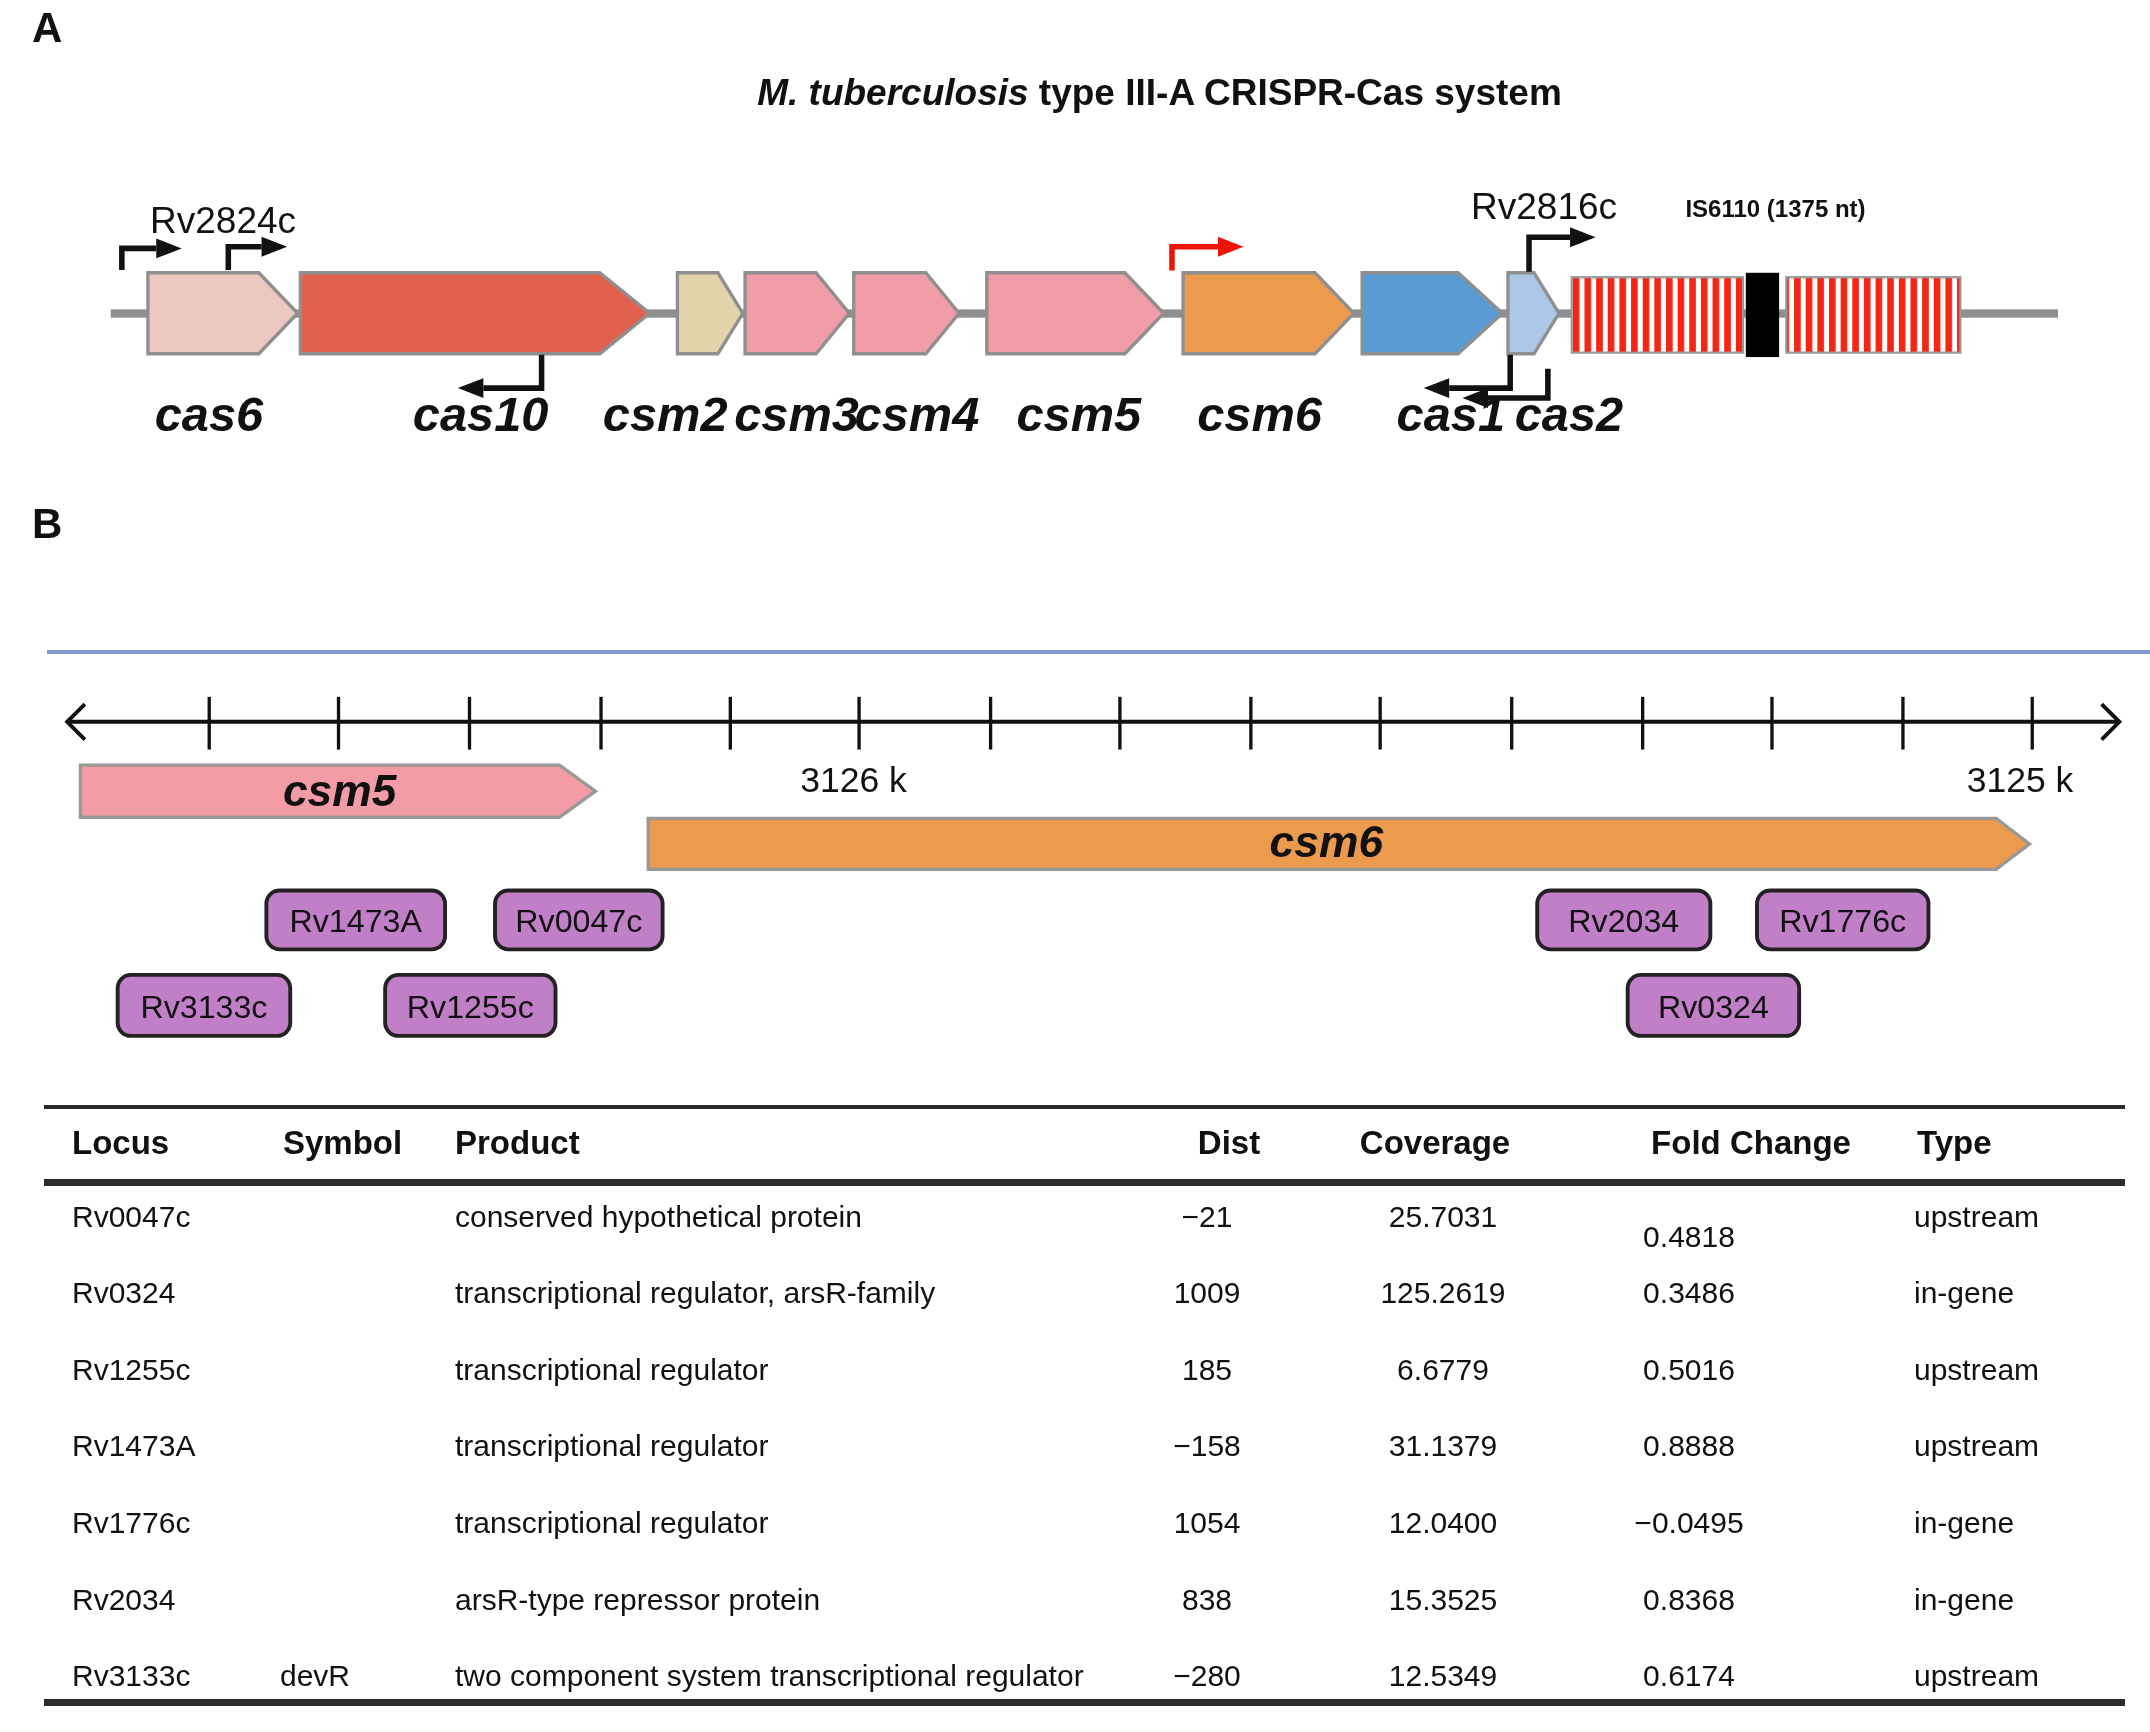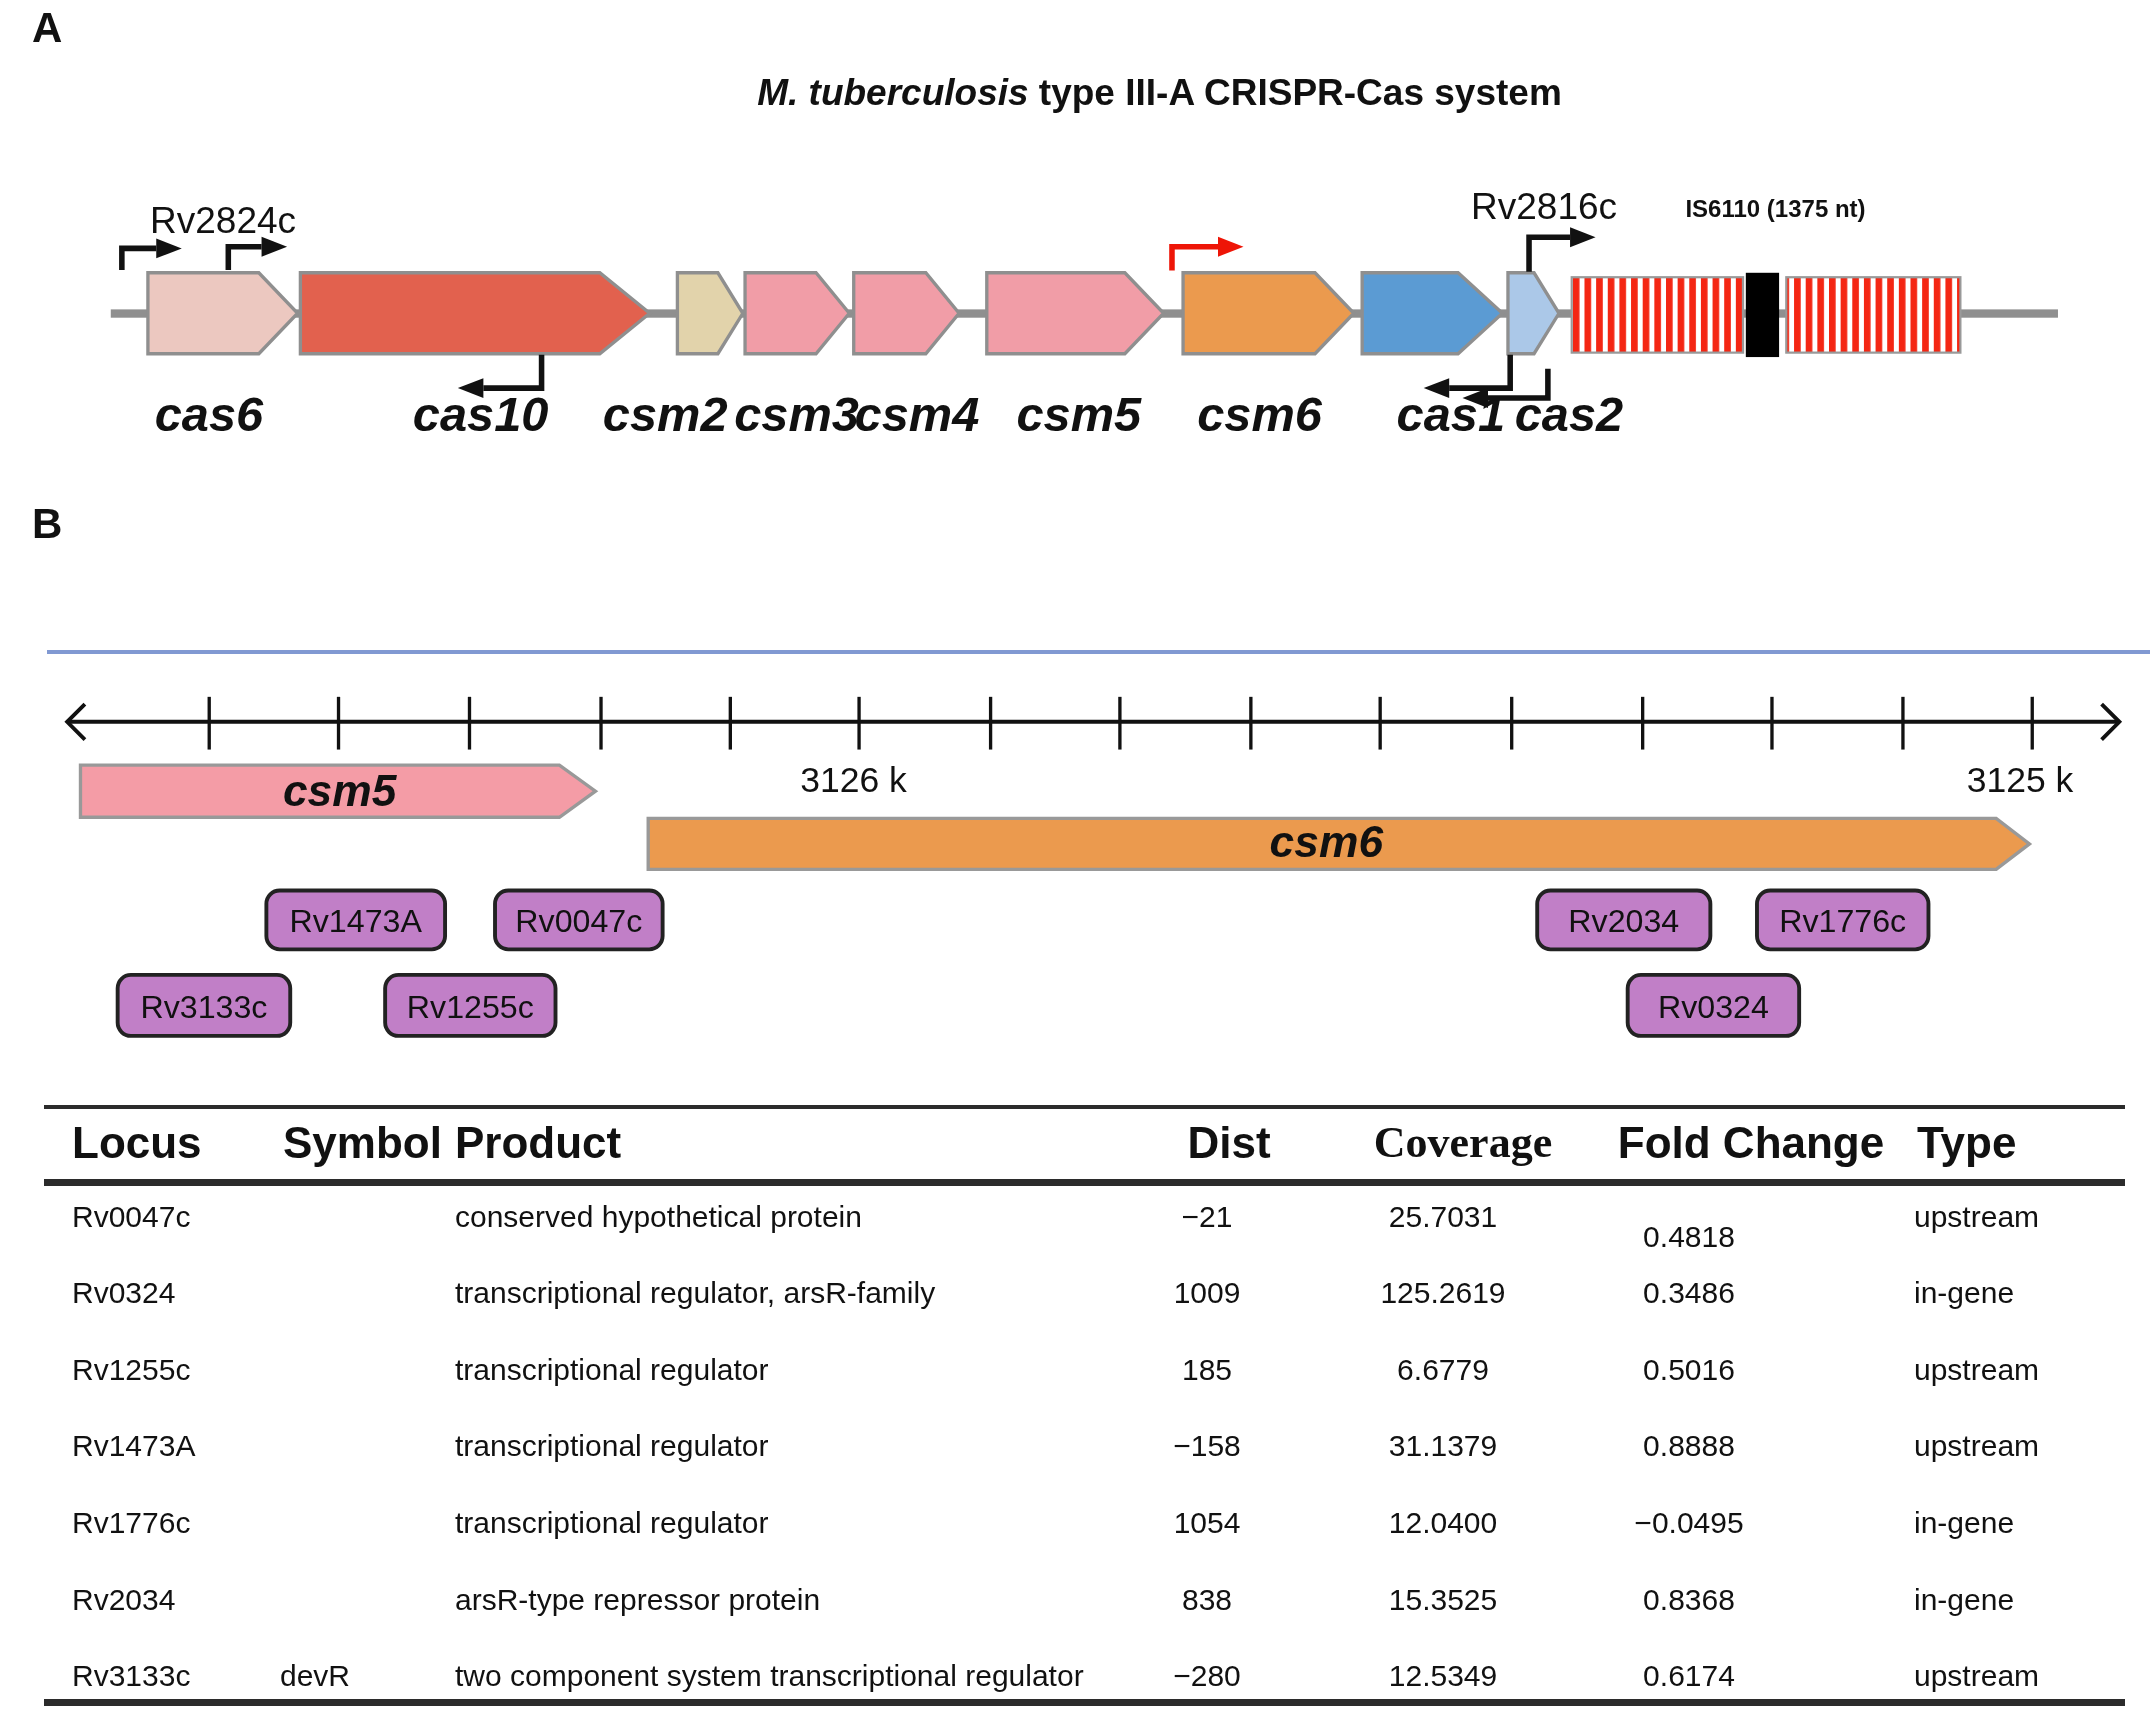--- a/index.html
+++ b/index.html
@@ -12,21 +12,21 @@
   .locus-note{font-size:37px;margin-left:27px;}
   .is-note{font-size:24px;text-align:center;font-weight:bold;}
   .ital{font-style:italic;}
   svg{position:absolute;left:0;overflow:visible;}
   .svgtext{font-family:"Liberation Sans",sans-serif;fill:#111;}
   .glabel{font-size:88px;font-weight:bold;font-style:italic;text-anchor:middle;}
   .blabel{font-size:80px;font-weight:bold;font-style:italic;text-anchor:middle;}
   .coord{font-size:64px;text-anchor:middle;}
   .boxlabel{font-size:58px;text-anchor:middle;}
   .rule{position:absolute;}
-  .hcell{position:absolute;font-size:44px;font-weight:bold;height:44px;line-height:44px;white-space:nowrap;}
+  .hcell{position:absolute;font-size:33px;font-weight:bold;height:44px;line-height:44px;white-space:nowrap;}
   .vcell{position:absolute;font-size:30px;height:43px;line-height:43px;white-space:nowrap;}
   .c{text-align:center;}
 </style>
 </head>
 <body>
 
 <div id="canvas">
 
   <div class="abs panel-letter" style="left:32px;top:4.4px;">A</div>
 
@@ -131,21 +131,21 @@
 
   <div class="rule" style="left: 44px; top: 1105px; width: 2081px; height: 3.9px; background-color: rgb(43, 43, 43);"></div>
   <div class="rule" style="left: 44px; top: 1179px; width: 2081px; height: 7.2px; background-color: rgb(43, 43, 43);"></div>
   <div class="rule" style="left: 44px; top: 1699px; width: 2081px; height: 7.2px; background-color: rgb(43, 43, 43);"></div>
 
   <div id="tbl">
       <span class="hcell" style="top: 1121px; left: 72px;">Locus</span>
       <span class="hcell" style="top: 1121px; left: 283px;">Symbol</span>
       <span class="hcell" style="top: 1121px; left: 455px;">Product</span>
       <span class="hcell c" style="top: 1121px; left: 1046px; width: 366px;">Dist</span>
-      <span class="hcell c" style="top: 1121px; left: 1280px; width: 366px; font-family: Liberation Serif, serif;">Coverage</span>
+      <span class="hcell c" style="top: 1121px; left: 1252px; width: 366px;">Coverage</span>
       <span class="hcell c" style="top: 1121px; left: 1568px; width: 366px;">Fold Change</span>
       <span class="hcell" style="top: 1121px; left: 1917px;">Type</span>
       <span class="vcell" style="top: 1195px; left: 72px;">Rv0047c</span>
       <span class="vcell" style="top: 1195px; left: 280px;"></span>
       <span class="vcell" style="top: 1195px; left: 455px;">conserved hypothetical protein</span>
       <span class="vcell c" style="top: 1195px; left: 1024px; width: 366px;">−21</span>
       <span class="vcell c" style="top: 1195px; left: 1260px; width: 366px;">25.7031</span>
       <span class="vcell c" style="top: 1195px; left: 1506px; width: 366px; margin-top: 20px;">0.4818</span>
       <span class="vcell" style="top: 1195px; left: 1914px;">upstream</span>
       <span class="vcell" style="top: 1271px; left: 72px;">Rv0324</span>

